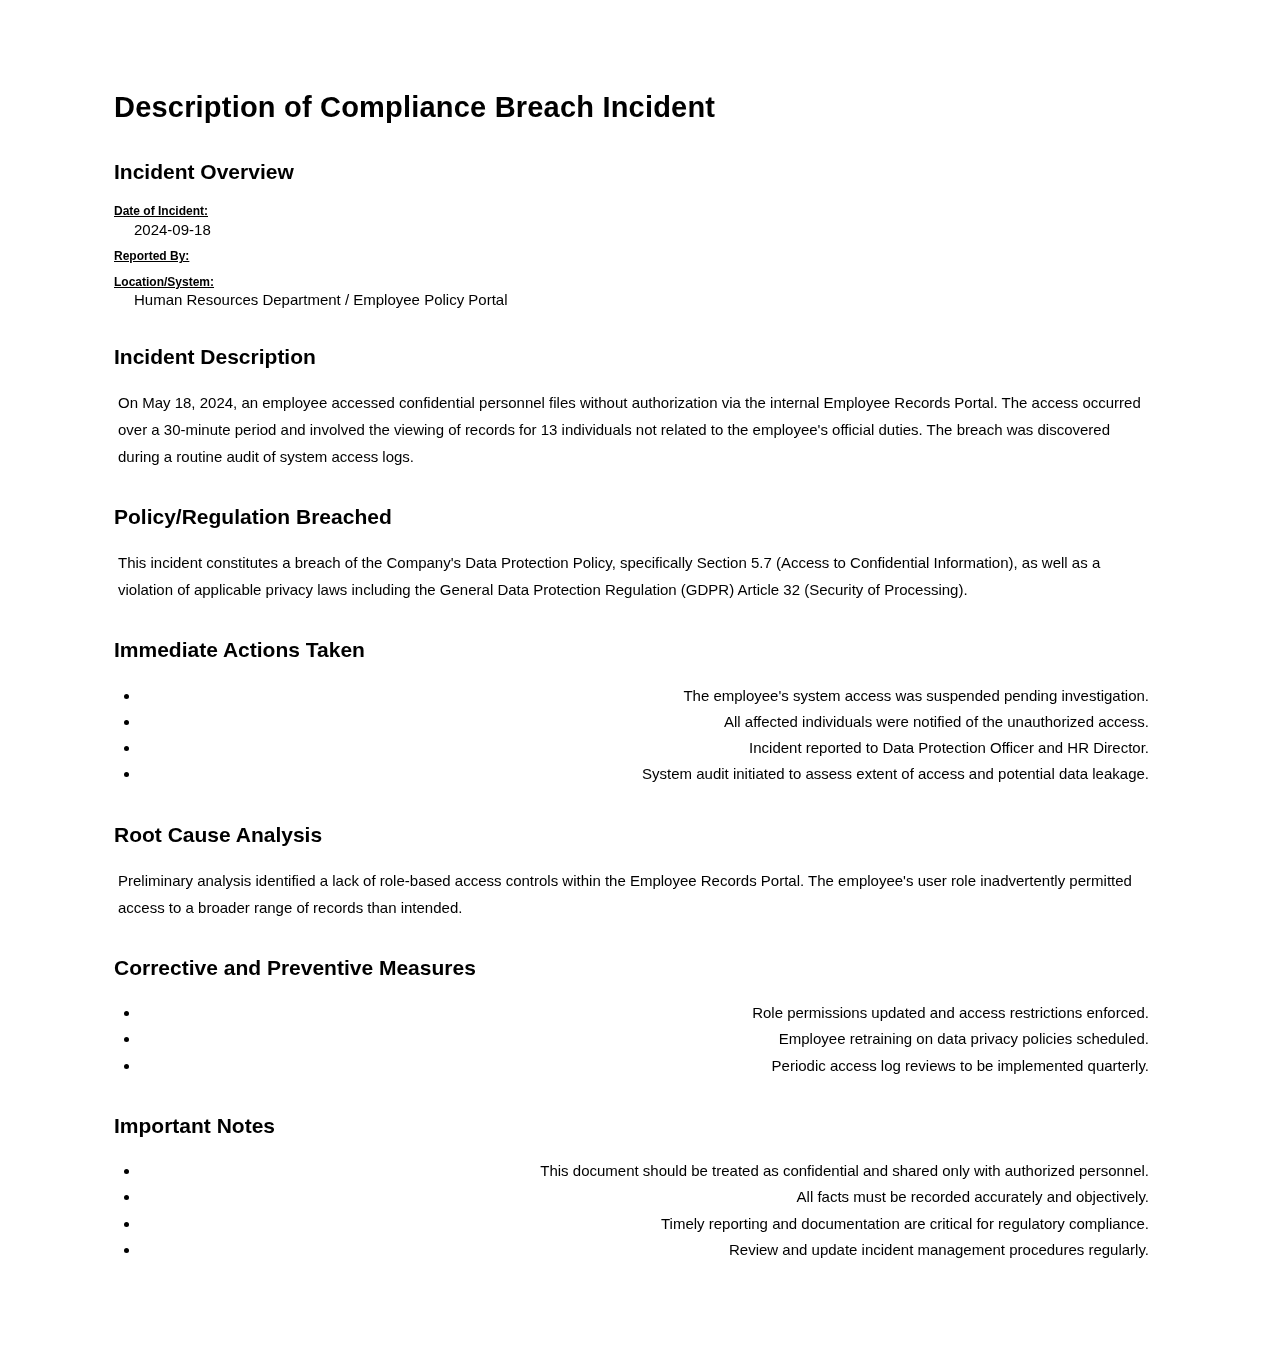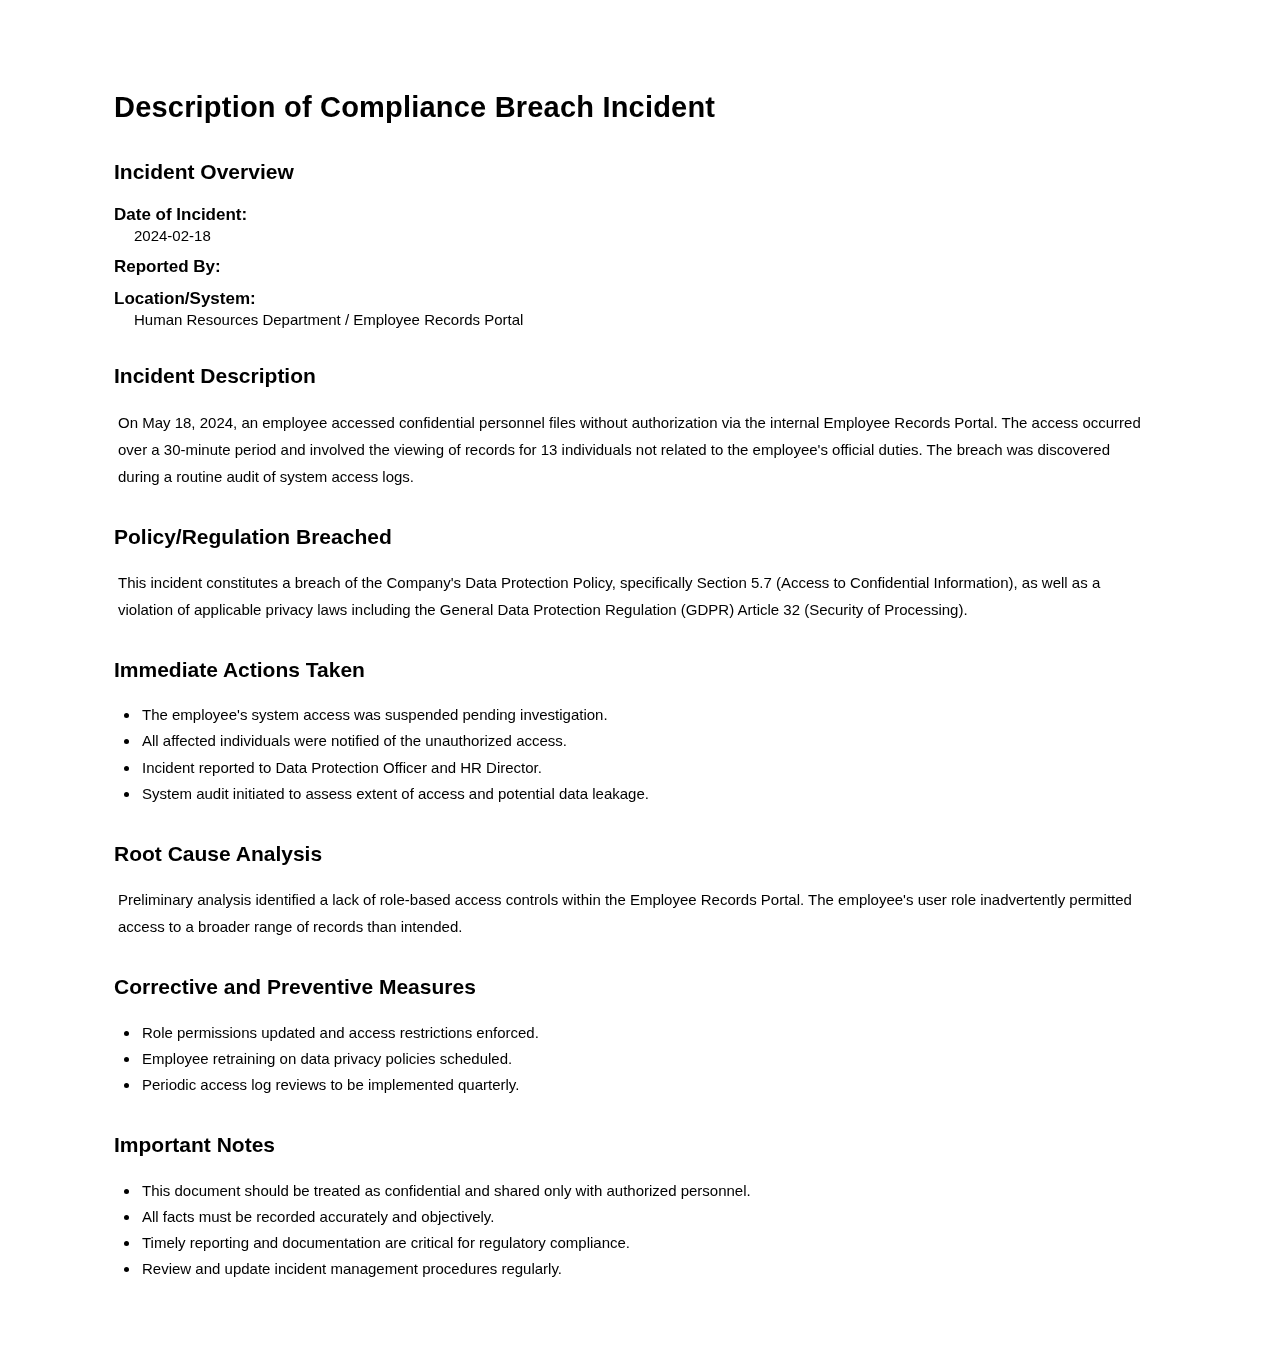--- a/index.html
+++ b/index.html
@@ -31,64 +31,66 @@
   h2.section-heading {
     font-size: 21px;
     font-weight: bold;
     line-height: 1.25;
     margin: 34px 0 19px 0;
   }
   .field-group {
     margin: 0 0 10px 0;
   }
   .field-label {
-    font-size: 17px;
+    font-size: 12px;
     font-weight: bold;
     line-height: 1.3;
+    text-decoration: underline;
   }
   .field-value {
     font-size: 15px;
     line-height: 1.3;
     margin-left: 20px;
   }
   p.body-paragraph {
     font-size: 15px;
     line-height: 1.8;
     margin: 4px;
   }
   ul.bullet-list {
     margin: 0;
     padding-left: 26px;
     font-size: 15px;
     line-height: 1.75;
+    text-align: right;
   }
   ul.bullet-list li {
     padding-left: 2px;
   }
 </style>
 </head>
 <body>
 
 <div class="page">
   <div class="content">
 
     <h1 class="doc-title">Description of Compliance Breach Incident</h1>
 
     <section>
       <h2 class="section-heading">Incident Overview</h2>
       <div class="field-group">
         <div class="field-label">Date of Incident:</div>
-        <div class="field-value">2024-02-18</div>
+        <div class="field-value">2024-09-18</div>
       </div>
       <div class="field-group">
         <div class="field-label">Reported By:</div>
       </div>
       <div class="field-group">
         <div class="field-label">Location/System:</div>
-        <div class="field-value">Human Resources Department / Employee Records Portal</div>
+        <div class="field-value">Human Resources Department / Employee Policy Portal</div>
       </div>
     </section>
 
     <section>
       <h2 class="section-heading">Incident Description</h2>
       <p class="body-paragraph">On May 18, 2024, an employee accessed confidential personnel files without authorization via the internal Employee Records Portal. The access occurred over a 30-minute period and involved the viewing of records for 13 individuals not related to the employee's official duties. The breach was discovered during a routine audit of system access logs.</p>
     </section>
 
     <section>
       <h2 class="section-heading">Policy/Regulation Breached</h2>

